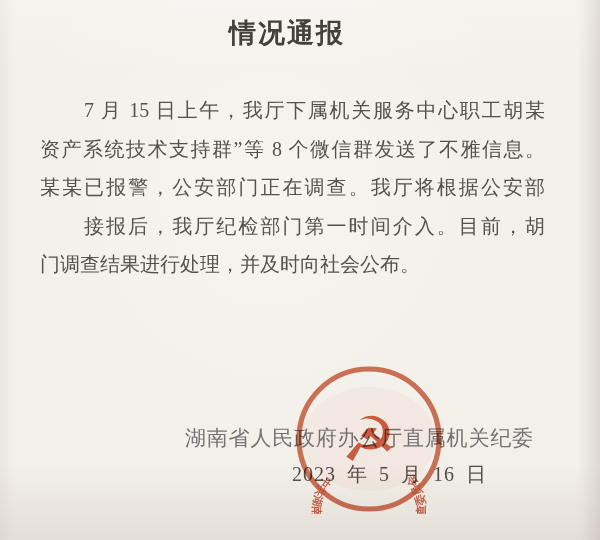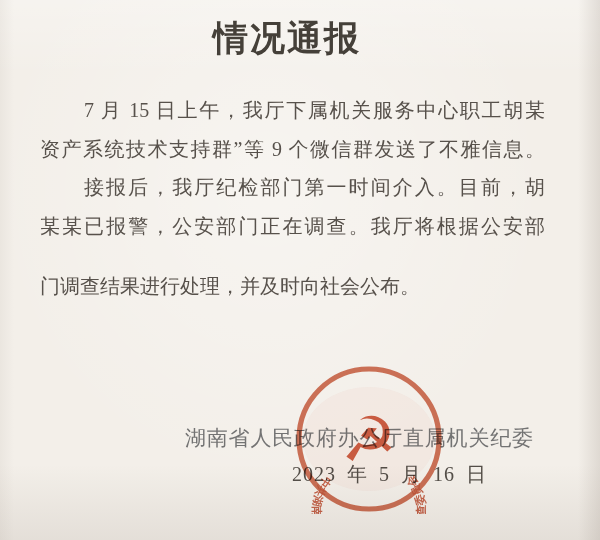--- a/index.html
+++ b/index.html
@@ -12,40 +12,40 @@
       linear-gradient(270deg, rgba(150,138,128,0.22) 0px, rgba(150,138,128,0.0) 22px),
       linear-gradient(90deg, rgba(160,150,140,0.10) 0px, rgba(160,150,140,0.0) 14px),
       linear-gradient(180deg, rgba(255,255,255,0.28) 0%, rgba(255,255,255,0.0) 14%, rgba(255,255,255,0.0) 86%, rgba(150,138,128,0.16) 100%),
       radial-gradient(ellipse at 45% 35%, rgba(255,255,255,0.35) 0%, rgba(255,255,255,0.0) 60%),
       #f3efe9;
   }
   .title {
     position: absolute;
     top: 15px; left: 0; right: 26px;
     text-align: center;
-    font-size: 35px;
+    font-size: 27px;
     font-weight: bold;
     letter-spacing: 2px;
     color: #454039;
   }
   .content {
     position: absolute;
     left: 40px; top: 91px;
     width: 505px;
     font-size: 20px;
     line-height: 38.5px;
     color: #57514b;
   }
   .line {
     text-align: justify;
     text-align-last: justify;
     white-space: nowrap;
   }
   .line.indent { text-indent: 44px; }
-  .line.last { text-align-last: left; white-space: normal; margin-top: 22px; }
+  .line.last { text-align-last: left; white-space: normal; }
   .signature {
     position: absolute;
     left: 185px; top: 424px;
     font-size: 21px;
     letter-spacing: 0.8px;
     color: #737373;
   }
   .docdate {
     position: absolute;
     left: 292px; top: 461px;
@@ -66,25 +66,25 @@
   .seal svg { width: 100%; height: 100%; }
 </style>
 </head>
 <body>
 
 <div class="title">情况通报</div>
 
 <div class="content">
   <div>
     <div class="line indent">7 月 15 日上午，我厅下属机关服务中心职工胡某</div>
-    <div class="line">资产系统技术支持群”等 9 个微信群发送了不雅信息。</div>
+    <div class="line">资产系统技术支持群”等 8 个微信群发送了不雅信息。</div>
   </div>
   <div>
+    <div class="line">某某已报警，公安部门正在调查。我厅将根据公安部</div>
     <div class="line indent">接报后，我厅纪检部门第一时间介入。目前，胡</div>
-    <div class="line">某某已报警，公安部门正在调查。我厅将根据公安部</div>
     <div class="line last">门调查结果进行处理，并及时向社会公布。</div>
   </div>
 </div>
 
 <div class="signature">湖南省人民政府办公厅直属机关纪委</div>
 <div class="docdate">2023 年 5 月 16 日</div>
 
 <div class="seal">
   <svg viewBox="0 0 152 152" xmlns="http://www.w3.org/2000/svg">
     <defs>

